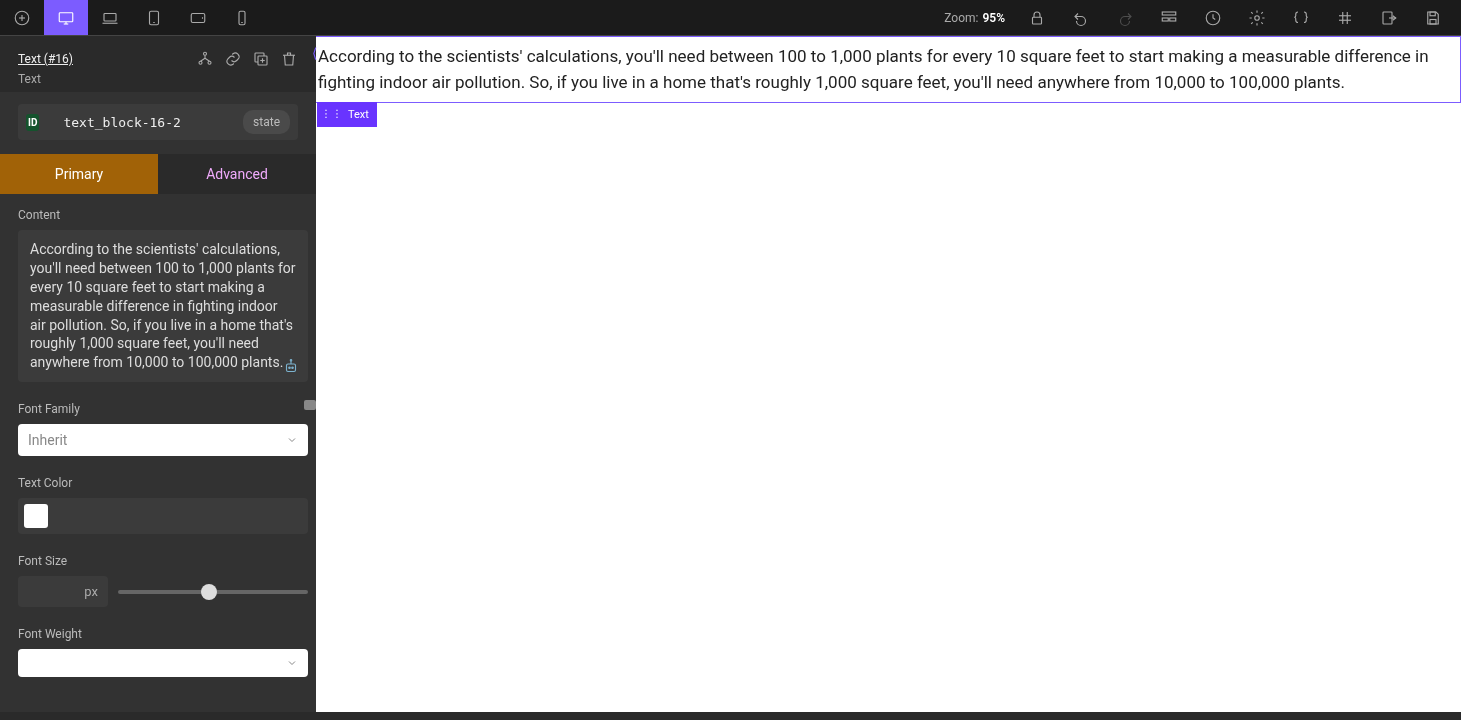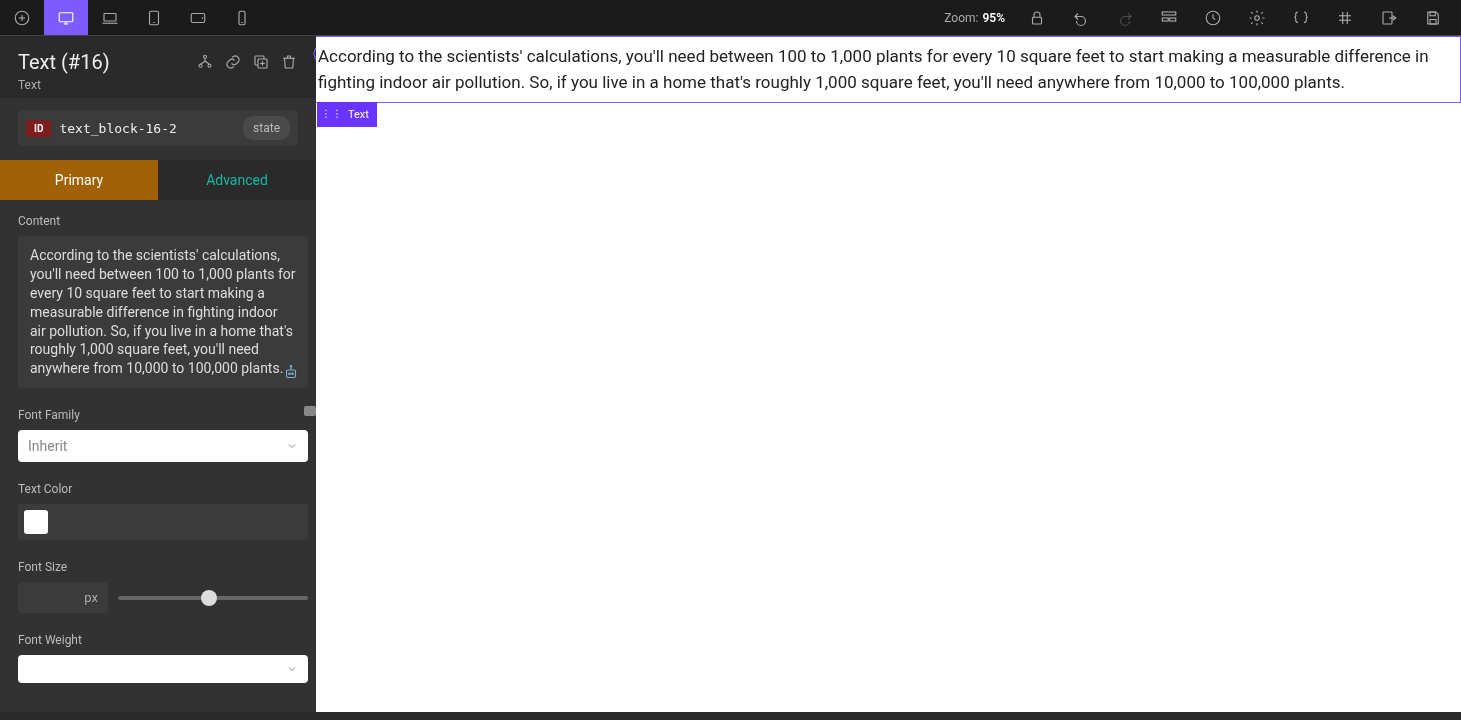--- a/index.html
+++ b/index.html
@@ -53,60 +53,60 @@
     position: relative;
     color: #111;
   }
 
   
   .side-head {
     padding: 14px 18px 6px 18px;
     background: #2a2a2a;
   }
   .side-head-row { display: flex; align-items: center; justify-content: space-between; gap: 6px; }
-  .side-title { font-size: 20px; color: #eee; }
+  .side-title { font-size: 12px; color: #eee; text-decoration: underline; }
   .side-icons { display: flex; gap: 10px; color: #aaa; }
   .side-icons .ic { width: 18px; height: 18px; cursor: pointer; }
   .side-sub { font-size: 12px; color: #aaa; margin-top: 4px; }
 
   .id-row {
     margin: 12px 18px 0 18px;
     background: #3b3b3b;
     border-radius: 4px;
     display: flex;
     align-items: center;
     padding: 6px 8px;
     gap: 8px;
   }
   .id-badge {
-    background: #7f1d1d;
+    background: #14532d;
     color: #fff;
     font-size: 10px;
     font-weight: 700;
-    padding: 3px 8px;
+    padding: 3px 2px;
     border-radius: 3px;
   }
-  .id-text { font-size: 13px; color: #eee; flex: 1; font-family: monospace; }
+  .id-text { font-size: 13px; color: #eee; flex: 1; font-family: monospace; margin-left: 16px; }
   .state-btn {
     font-size: 12px;
     color: #bbb;
     background: #4a4a4a;
     border-radius: 10px;
     padding: 5px 10px;
     cursor: pointer;
   }
 
   
   .tabs { display: flex; margin-top: 14px; background: #2a2a2a; }
   .tab {
     flex: 1;
     text-align: center;
     padding: 12px 0;
     font-size: 14px;
-    color: #14b8a6;
+    color: #f0abfc;
     cursor: pointer;
   }
   .tab.active { background: #a16207; color: #fff; }
 
   
   .panel-scroll {
     overflow-y: auto;
     position: relative;
     flex: 1;
     padding-bottom: 20px;

